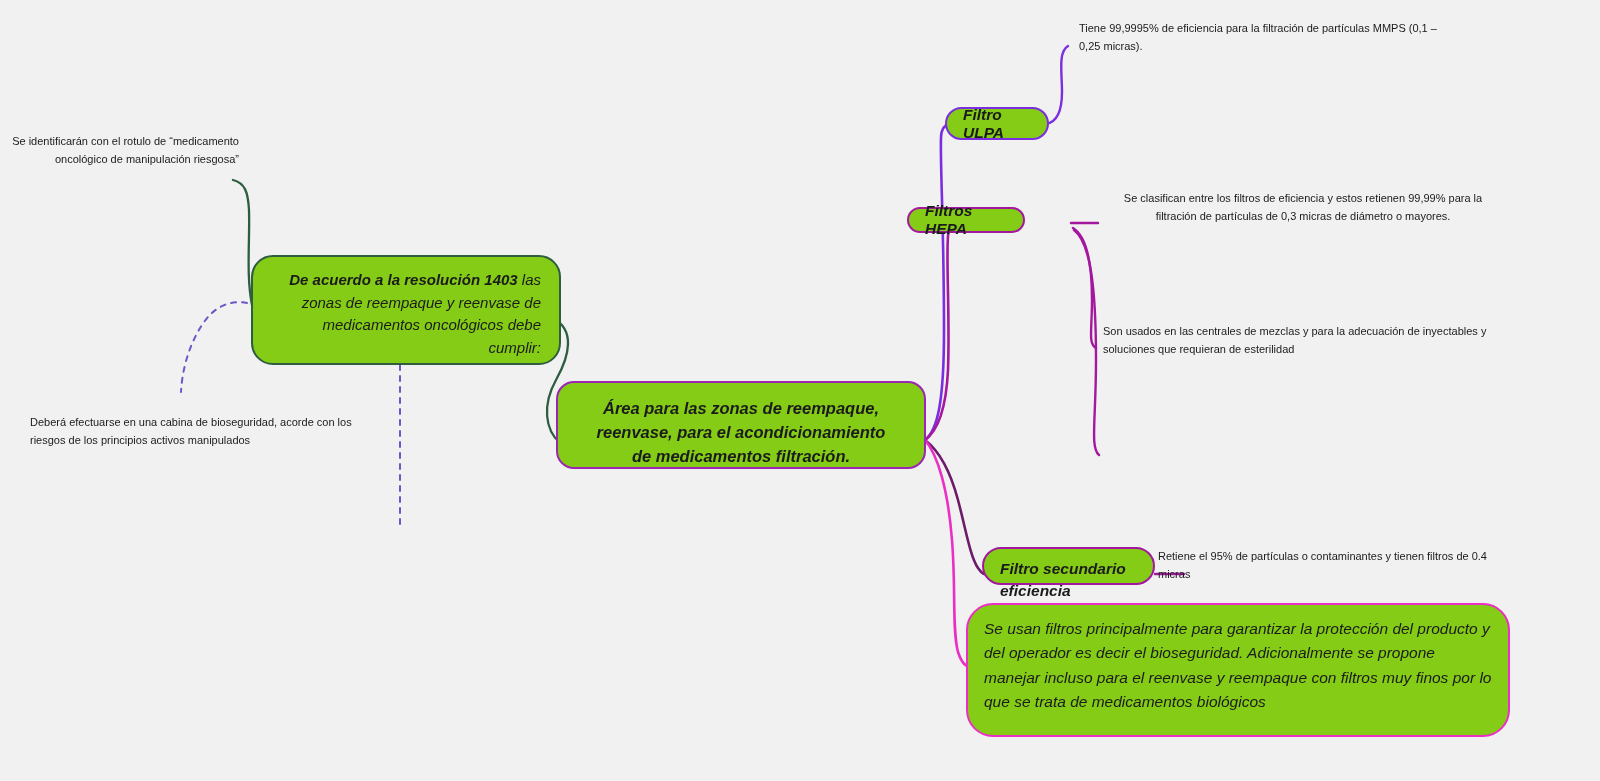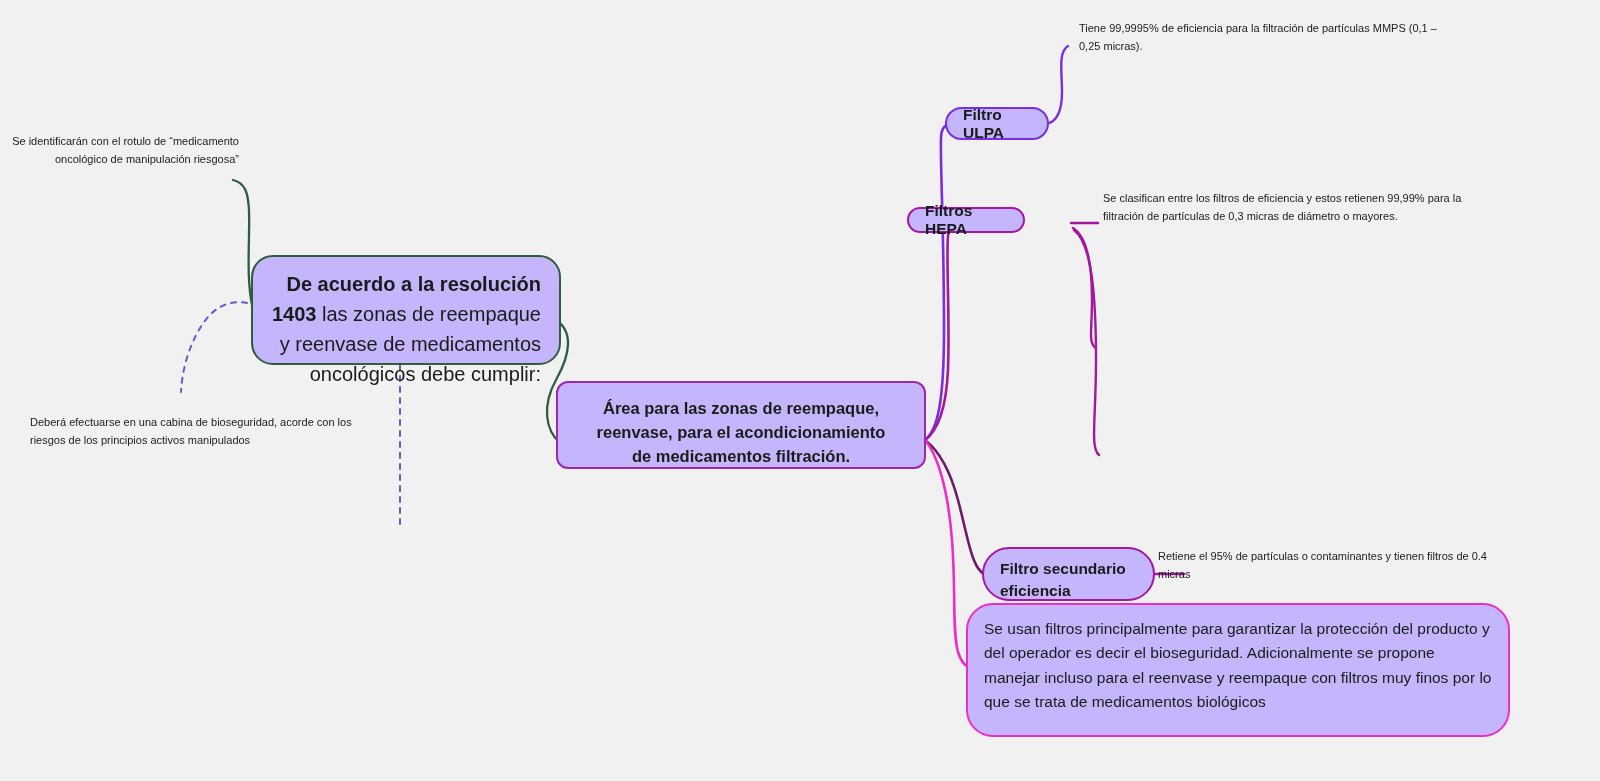--- a/index.html
+++ b/index.html
@@ -22,39 +22,40 @@
   #wires {
     position: absolute;
     left: 0; top: 0;
     width: 1600px;
     height: 781px;
     pointer-events: none;
   }
   .node {
     position: absolute;
     box-sizing: border-box;
-    background: #c4b5fd;
+    background: #84cc16;
+    font-style: italic;
   }
   
   .central {
     border: 2.6px solid #9c27b0;
-    border-radius: 12px;
+    border-radius: 18px;
     text-align: center;
     font-weight: bold;
     font-size: 16.5px;
     color: #1b1b1b;
     line-height: 1.45;
     padding: 14px 22px;
   }
   
   .greenbox {
     border: 2.2px solid #2e5d40;
     border-radius: 22px;
     text-align: right;
-    font-size: 20px;
+    font-size: 15px;
     color: #1b1b1b;
     line-height: 1.5;
     padding: 12px 18px;
   }
   
   .pill {
     border-radius: 999px;
     font-weight: bold;
     font-size: 15.5px;
     color: #1b1b1b;
@@ -137,23 +138,24 @@
 
 
   <div class="node pill violet" style="left:945px; top:107px; width:104px; height:33px;">
     <span>Filtro ULPA</span>
   </div>
   <div class="txt" style="left:1079px; top:20px; width:370px;">Tiene 99,9995% de eficiencia para la filtración de partículas MMPS (0,1 – 0,25 micras).</div>
 
   <div class="node pill magenta" style="left:907px; top:207px; width:118px; height:26px;">
     <span>Filtros HEPA</span>
   </div>
-  <div class="txt" style="left:1103px; top:190px; width:400px;">Se clasifican entre los filtros de eficiencia y estos retienen 99,99% para la filtración de partículas de 0,3 micras de diámetro o mayores.</div>
+  <div class="txt" style="left:1103px; top:190px; width:400px;text-align:center;">Se clasifican entre los filtros de eficiencia y estos retienen 99,99% para la filtración de partículas de 0,3 micras de diámetro o mayores.</div>
+  <div class="txt" style="left:1103px; top:323px; width:410px;">Son usados en las centrales de mezclas y para la adecuación de inyectables y soluciones que requieran de esterilidad</div>
 
-  <div class="node pill magenta two-line" style="left:982px; top:547px; width:173px; height:54px;">
+  <div class="node pill magenta two-line" style="left:982px; top:547px; width:173px; height:38px;">
     <div>Filtro secundario</div>
     <div>eficiencia</div>
   </div>
   <div class="txt" style="left:1158px; top:548px; width:360px;">Retiene el 95% de partículas o contaminantes y tienen filtros de 0.4 micras</div>
 
   <div class="node pinkbox" style="left:966px; top:603px; width:544px; height:134px;border-radius:27px;">
     <span>Se usan filtros principalmente para garantizar la protección del producto y del operador es decir el bioseguridad. Adicionalmente se propone manejar incluso para el reenvase y reempaque con filtros muy finos por lo que se trata de medicamentos biológicos</span>
   </div>
 
 </div>

